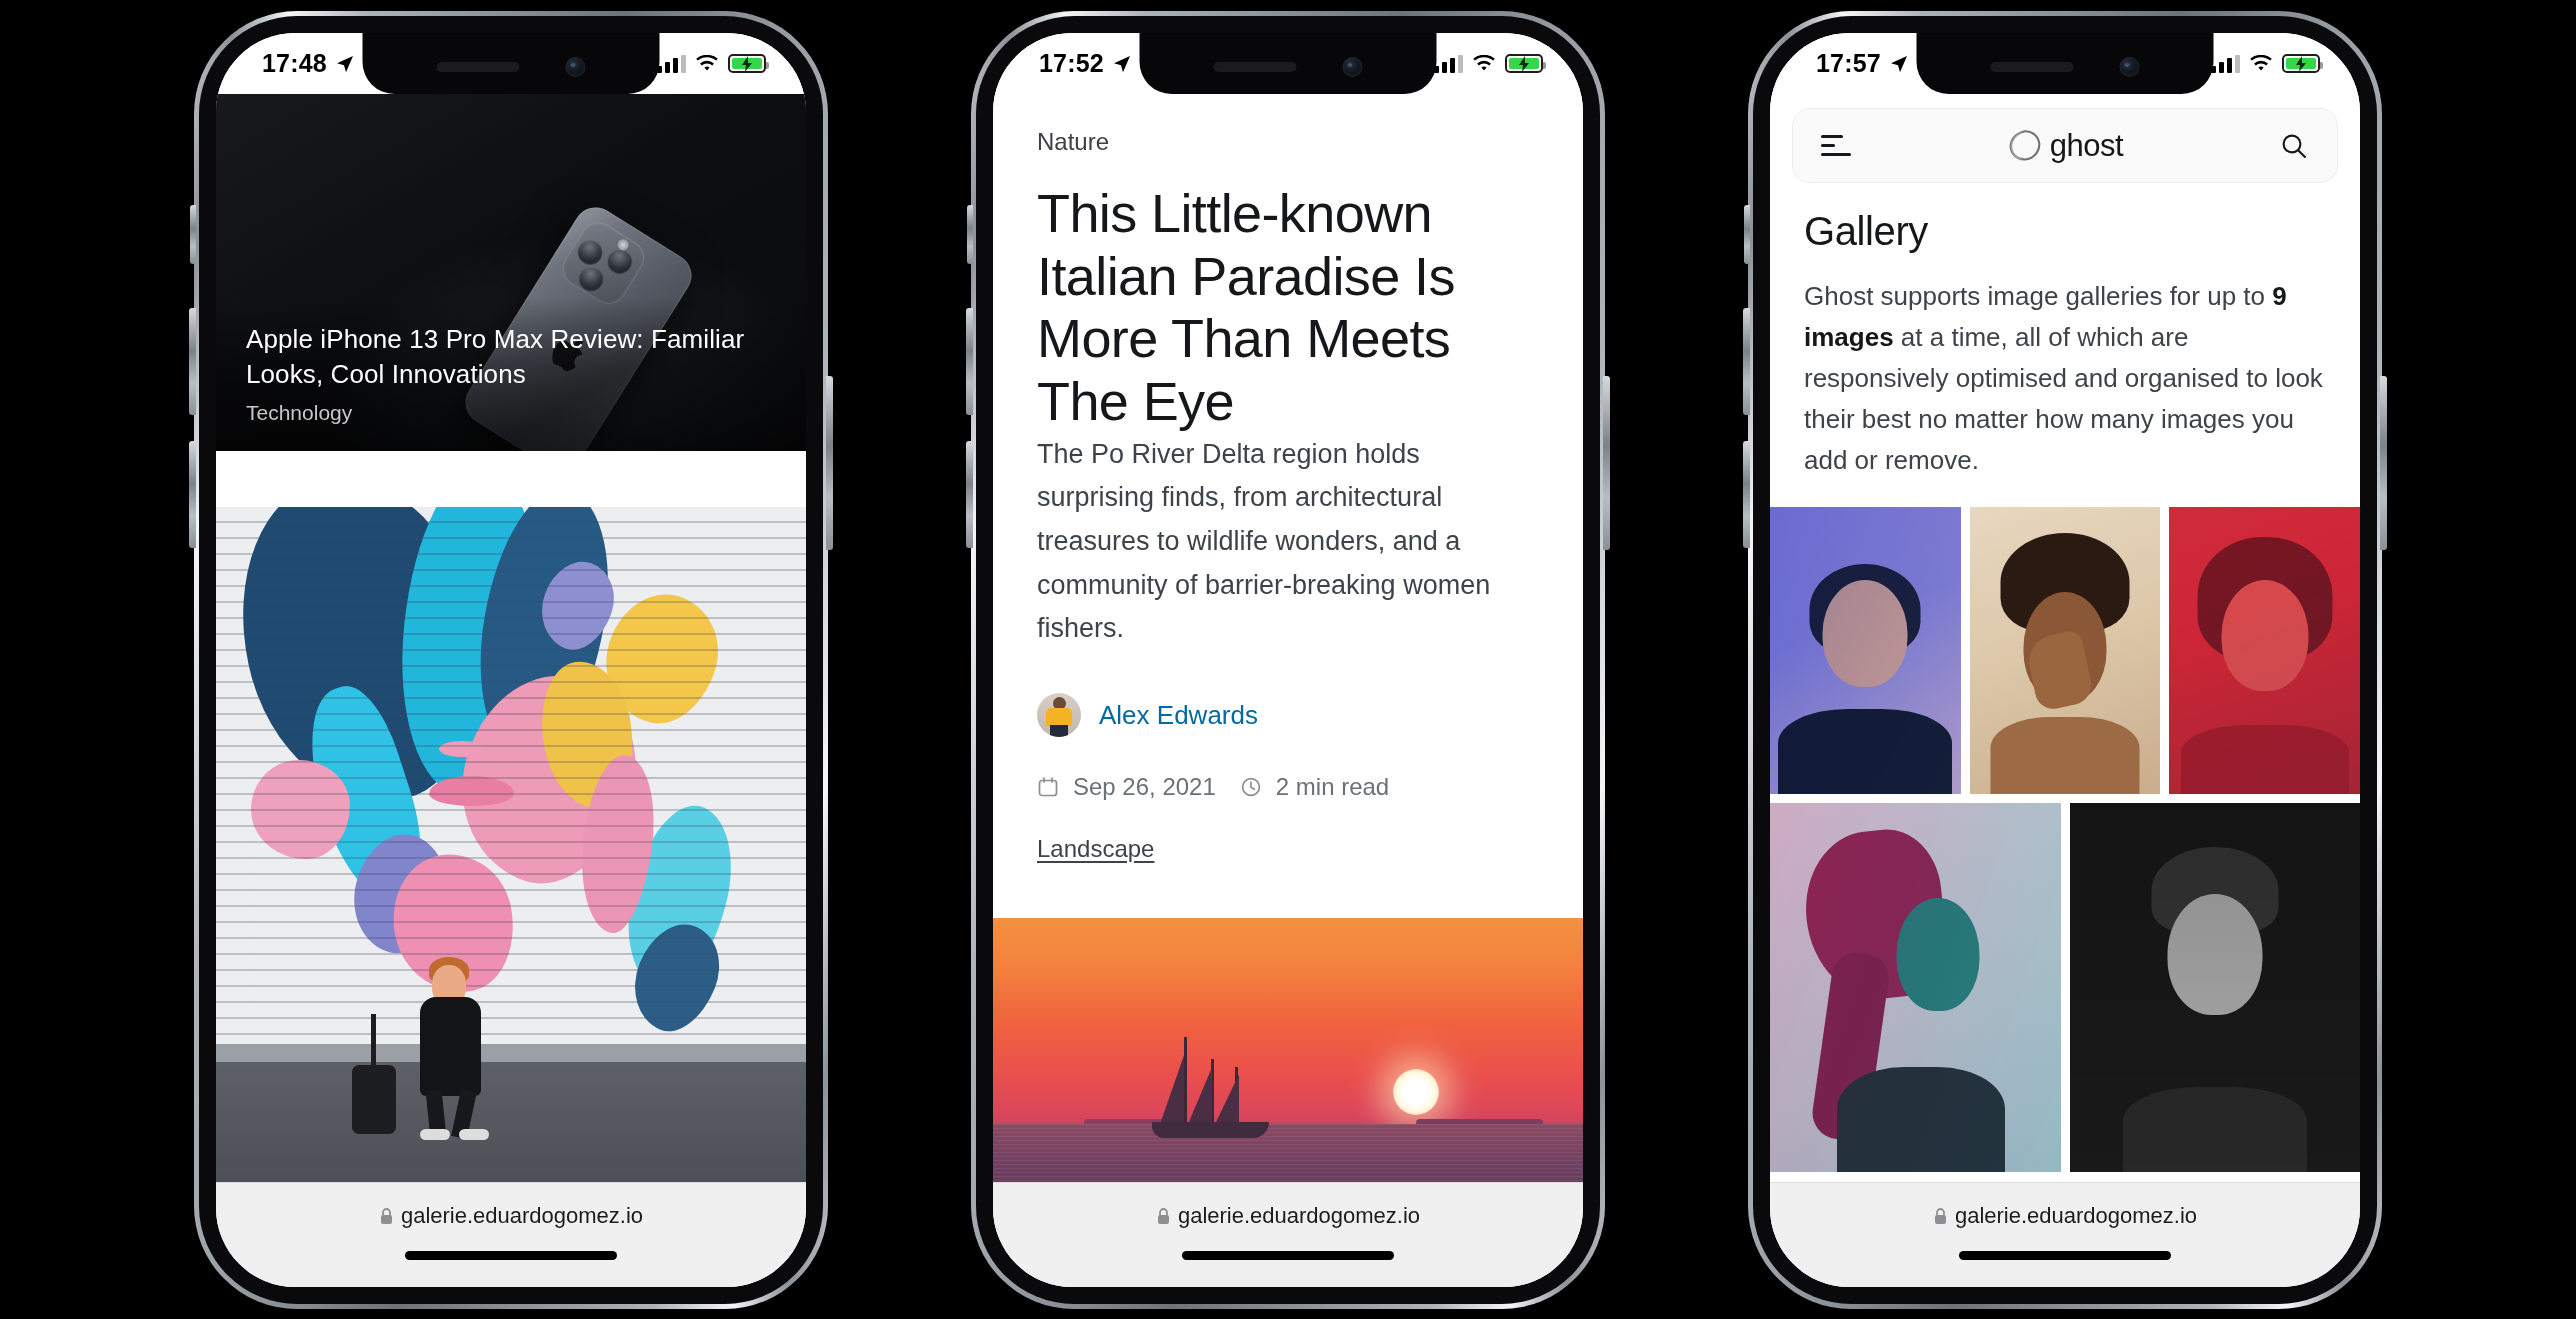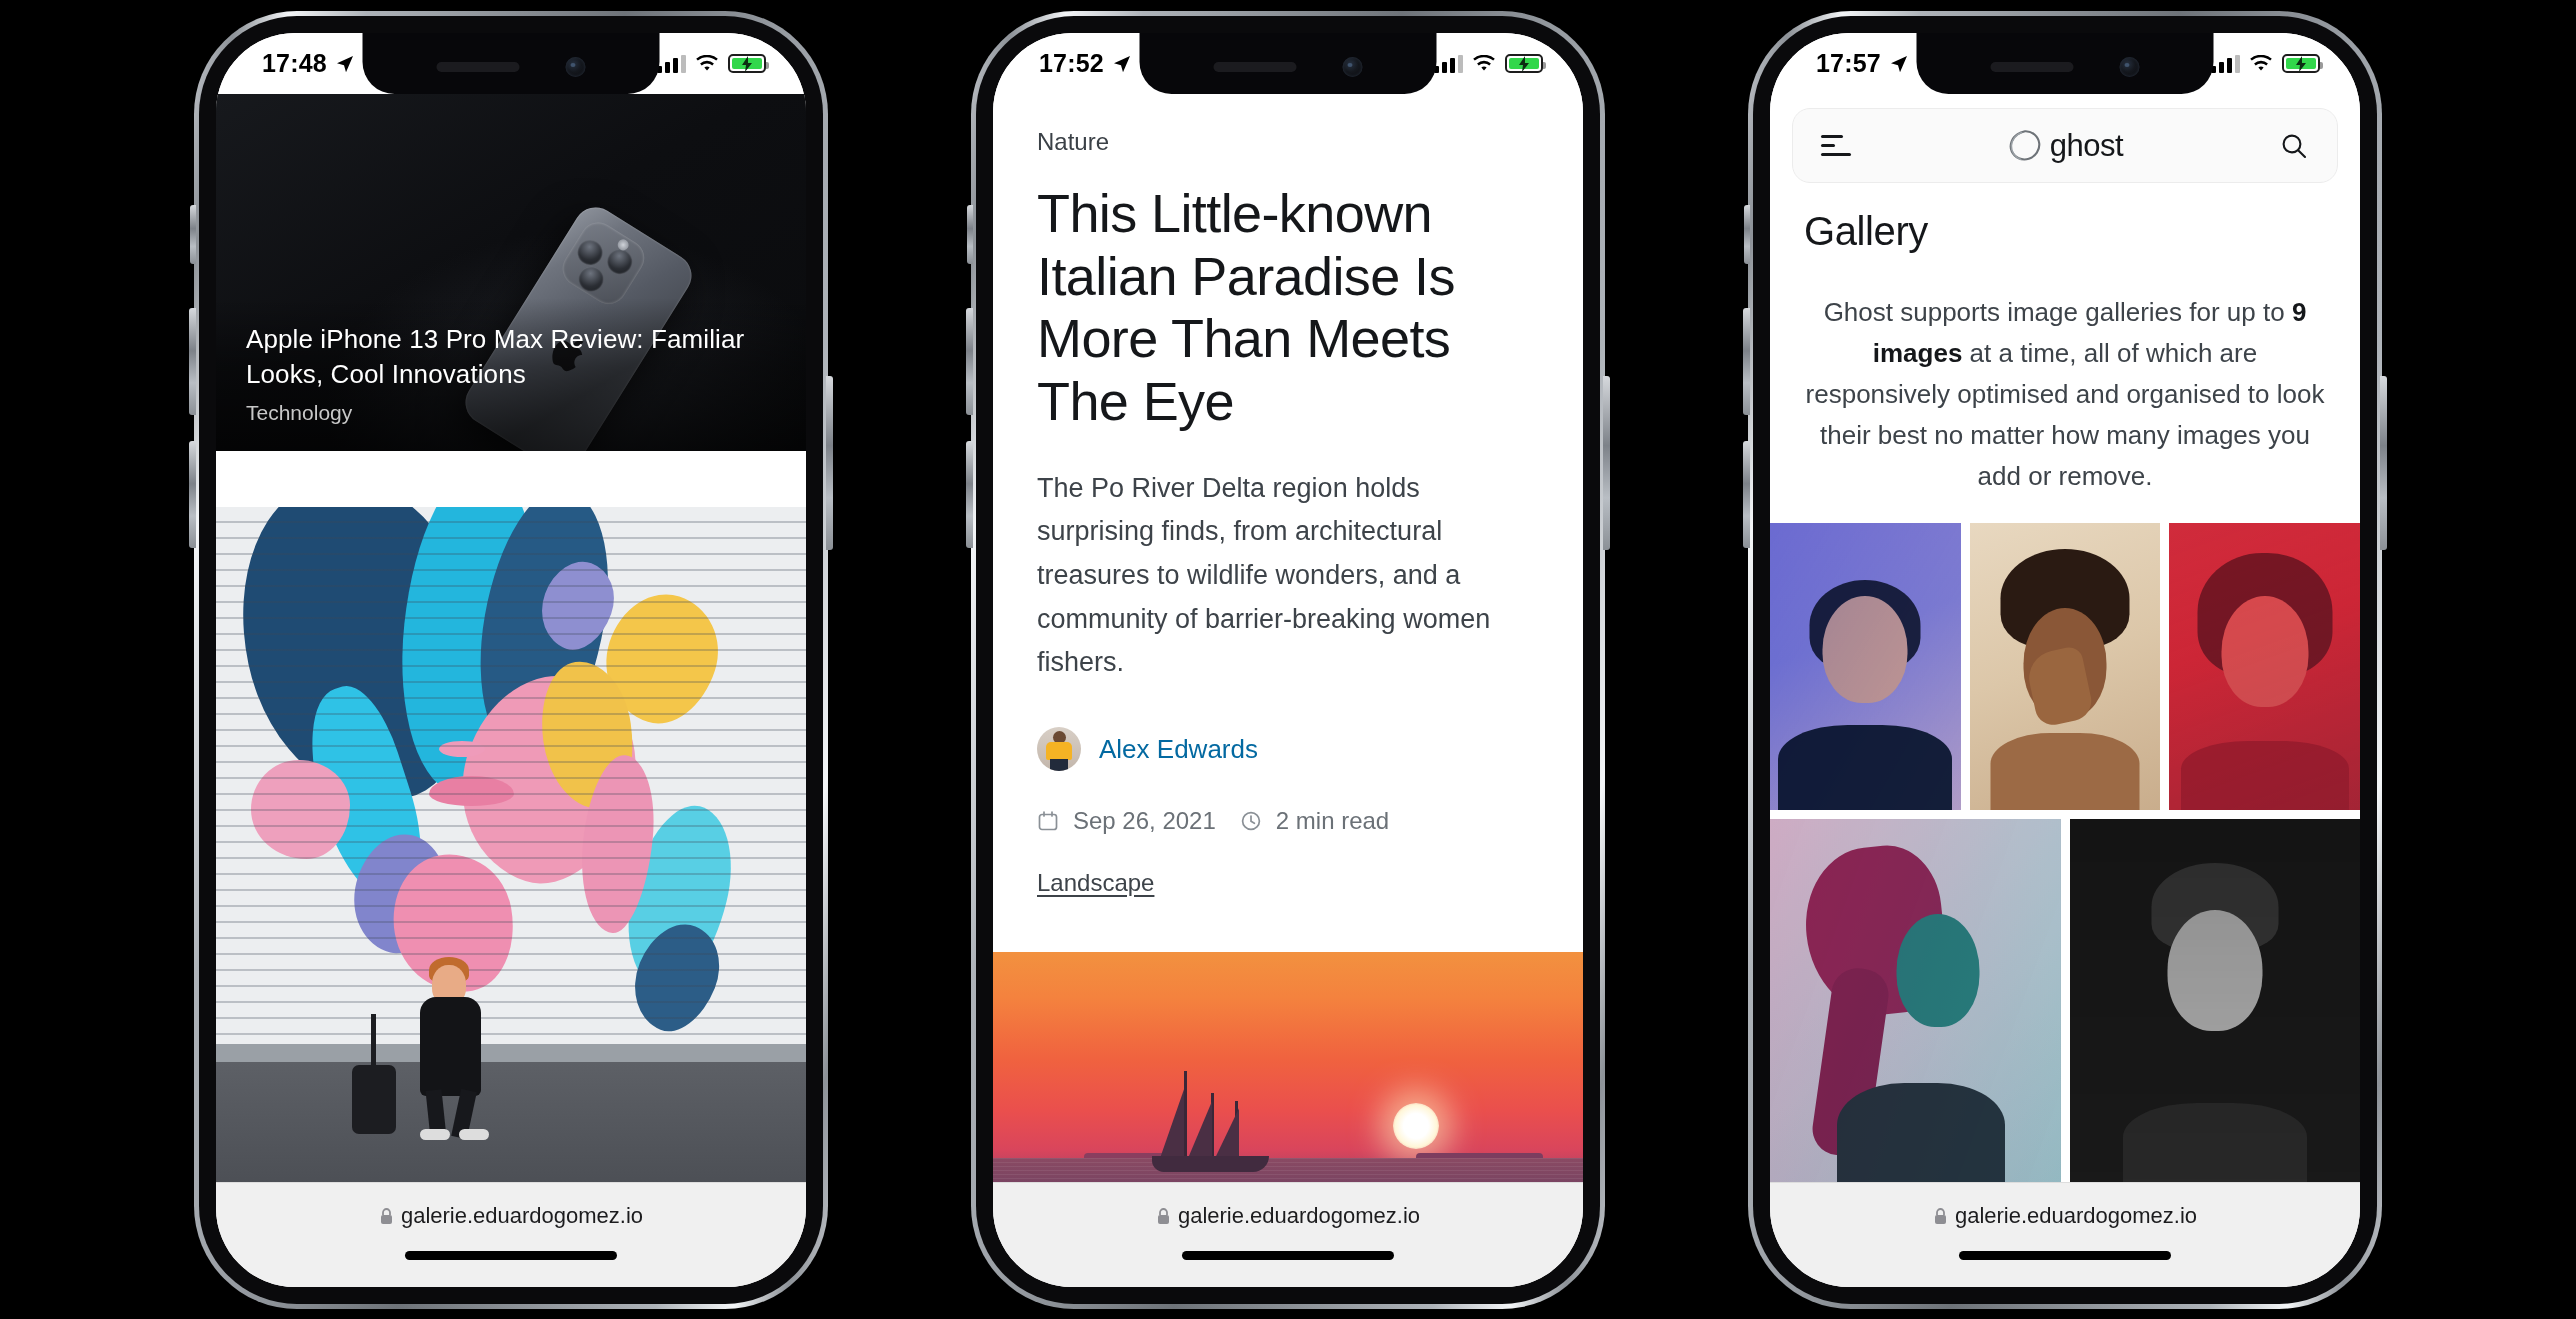--- a/index.html
+++ b/index.html
@@ -256,21 +256,20 @@
   .p-handle{position:absolute;left:-33px;bottom:71px;width:5px;height:55px;background:#1c1d21}
 
   
   .article { padding: 34px 44px 0; }
   .kicker { font-size: 24px; color: #3b4147; margin-bottom: 26px; }
   .headline {
     font-size: 54px; line-height: 1.16; font-weight: 400;
     color: #15171a; letter-spacing: -0.6px; margin-top: 24px;
   }
   .excerpt {
-    margin-top: 34px;
     font-size: 27px; line-height: 1.62; color: #3d4349;
   }
   .byline { margin-top: 42px; display: flex; align-items: center; gap: 18px; }
   .avatar {
     width: 44px; height: 44px; border-radius: 50%;
     overflow: hidden; position: relative; flex: 0 0 auto;
     background: linear-gradient(#d8cfc6,#c2b6ab);
   }
   .av-head{position:absolute;left:16px;top:4px;width:13px;height:13px;border-radius:50%;background:#6b4a33}
   .av-shirt{position:absolute;left:9px;top:15px;width:26px;height:18px;border-radius:5px 5px 2px 2px;background:#f5b324}
@@ -332,21 +331,21 @@
   .hamburger i:nth-child(1){width:22px}
   .hamburger i:nth-child(2){width:14px}
   .hamburger i:nth-child(3){width:30px}
   .brand { display:flex; align-items:center; gap: 7px; }
   .ghost-mark { width: 36px; height: 36px; }
   .brand-name { font-size: 31px; color:#15171a; letter-spacing:-0.5px; }
   .search-ico { width: 30px; height: 30px; }
 
   .gal-head { padding: 26px 34px 0; }
   .gal-title { font-size: 40px; color:#15171a; font-weight:400; letter-spacing:-0.4px;}
-  .gal-body { margin-top: 38px; font-size: 26px; line-height: 1.58; color: #3d4349; text-align: center; }
+  .gal-body { margin-top: 22px; font-size: 26px; line-height: 1.58; color: #3d4349; }
   .gal-body b { font-weight: 700; color:#15171a; }
   .grid-row { display:flex; gap: 9px; margin-top: 26px; }
   .grid-row.r2 { margin-top: 9px; }
   .tile { position: relative; overflow: hidden; flex: 1 1 0; }
   .r1 .tile { height: 287px; }
   .r2 .tile { height: 369px; }
 
   
   .pface{position:absolute;left:50%;transform:translateX(-50%);border-radius:50% 50% 46% 46%;}
   .phair{position:absolute;left:50%;transform:translateX(-50%);}

